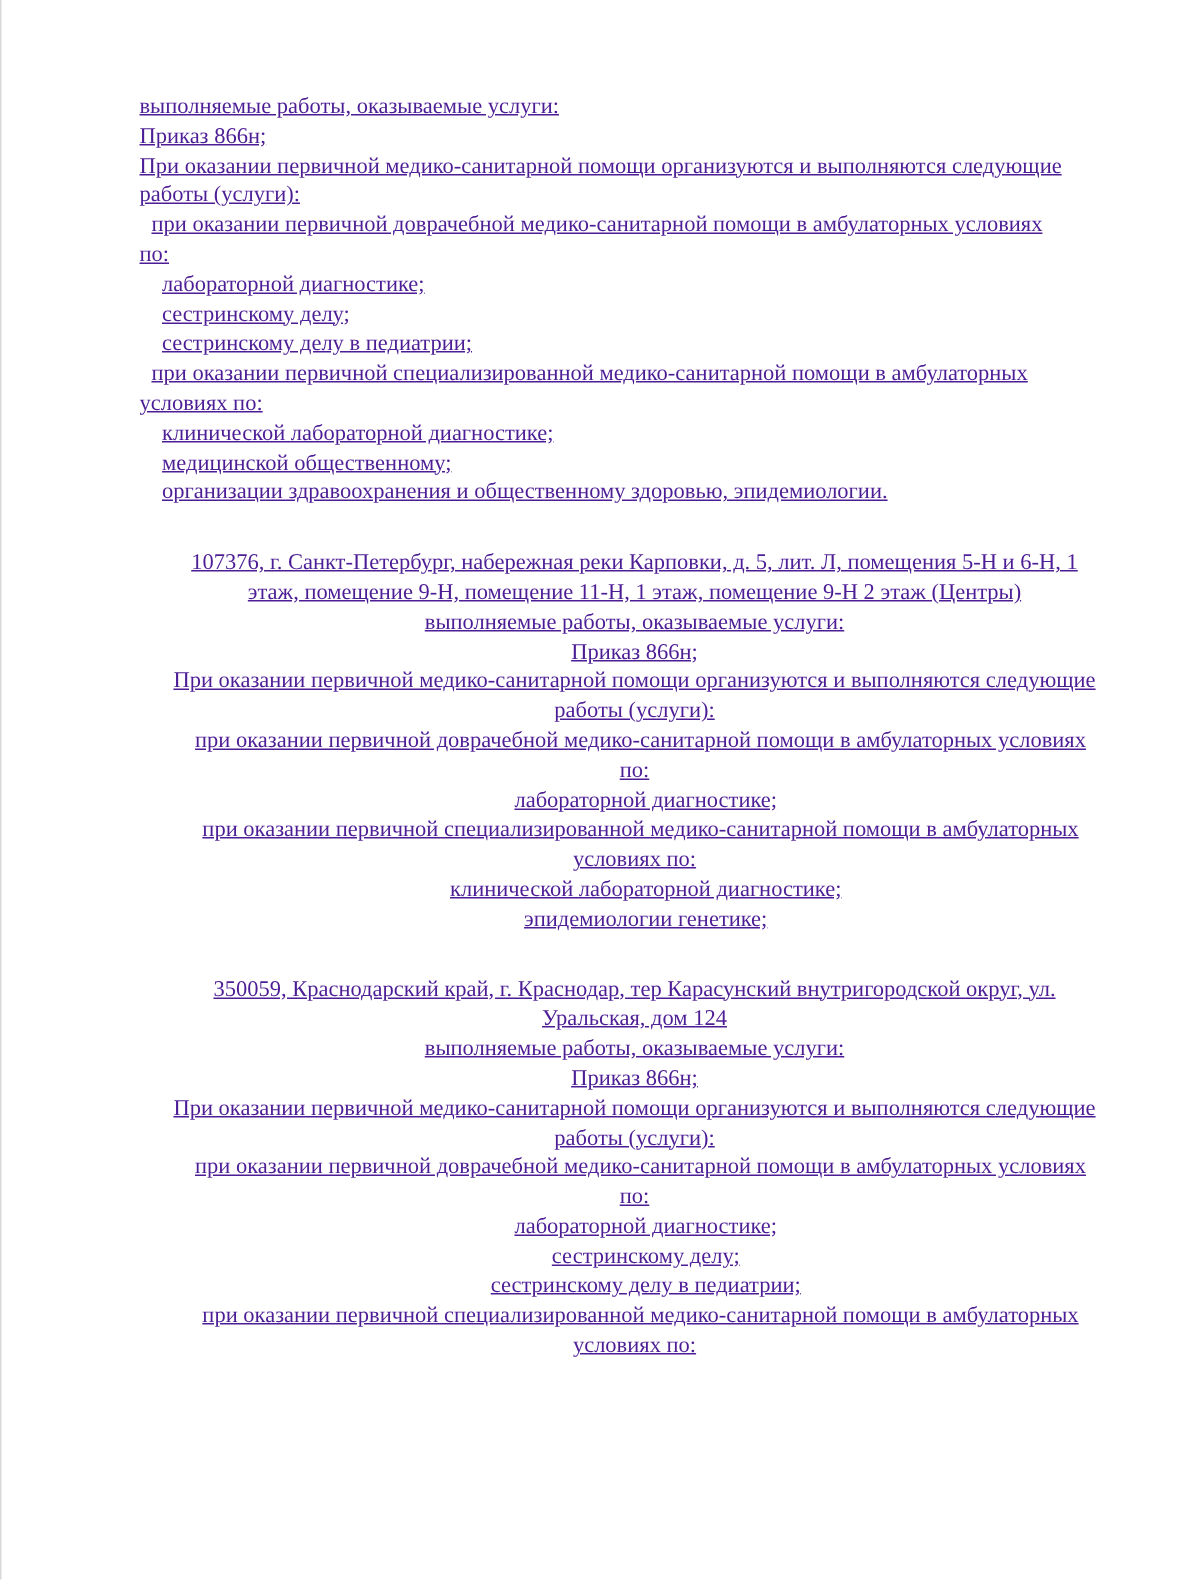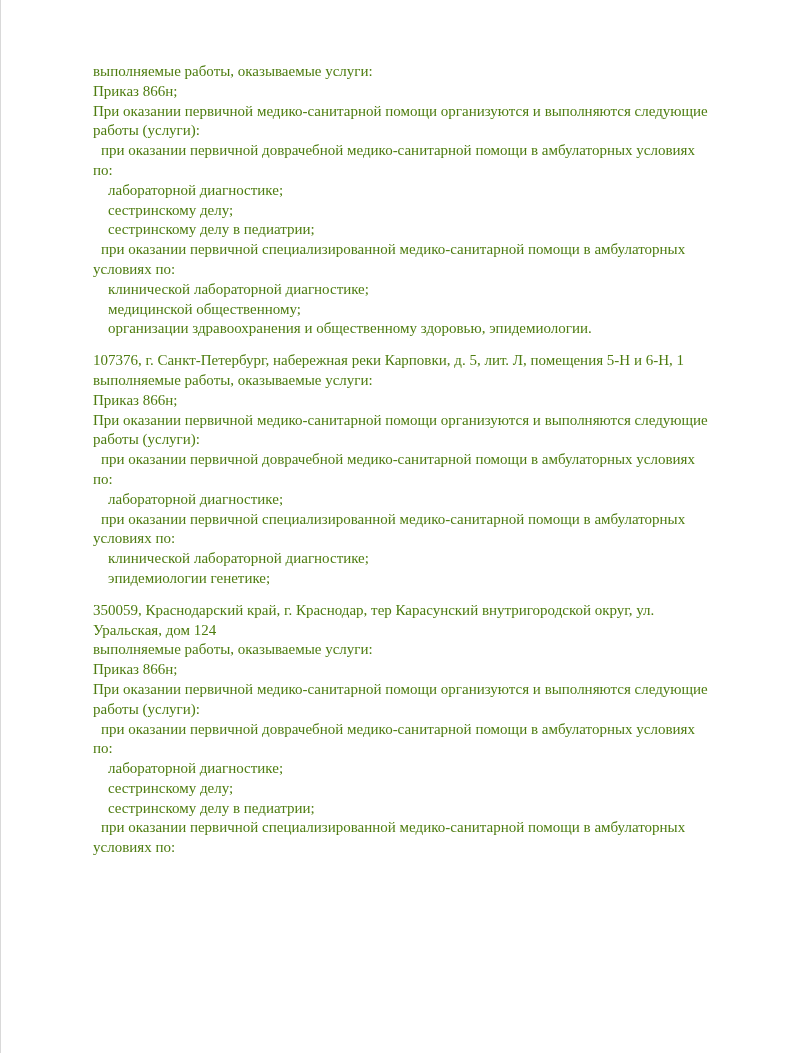--- a/index.html
+++ b/index.html
@@ -19,51 +19,52 @@
   .doc-content {
     position: absolute;
     left: 92px;
     top: 62px;
     width: 660px;
     color: #000000;
     font-size: 15px;
     line-height: 19.8px;
   }
   .section { display: block; }
-  .section + .section { margin-top: 12px; }
+  .section + .section { margin-top: 27px; text-align: center; }
   .line {
     white-space: pre;
     height: 19.8px;
   }
   .ind-0 { padding-left: 0; }
   .ind-1 { padding-left: 8px; }
   .ind-2 { padding-left: 15px; }
 </style>
 </head>
 <body style="background: rgb(255, 255, 255); border-left-color: rgb(217, 217, 217);">
 
-<div class="doc-content" style="color: #4d7c0f;">
+<div class="doc-content" style="color: #4c1d95; text-decoration: underline;">
     <div class="section">
       <div class="line ind-0">выполняемые работы, оказываемые услуги:</div>
       <div class="line ind-0">Приказ 866н;</div>
       <div class="line ind-0">При оказании первичной медико-санитарной помощи организуются и выполняются следующие</div>
       <div class="line ind-0">работы (услуги):</div>
       <div class="line ind-1">при оказании первичной доврачебной медико-санитарной помощи в амбулаторных условиях</div>
       <div class="line ind-0">по:</div>
       <div class="line ind-2">лабораторной диагностике;</div>
       <div class="line ind-2">сестринскому делу;</div>
       <div class="line ind-2">сестринскому делу в педиатрии;</div>
       <div class="line ind-1">при оказании первичной специализированной медико-санитарной помощи в амбулаторных</div>
       <div class="line ind-0">условиях по:</div>
       <div class="line ind-2">клинической лабораторной диагностике;</div>
       <div class="line ind-2">медицинской общественному;</div>
       <div class="line ind-2">организации здравоохранения и общественному здоровью, эпидемиологии.</div>
     </div>
     <div class="section">
       <div class="line ind-0">107376, г. Санкт-Петербург, набережная реки Карповки, д. 5, лит. Л, помещения 5-Н и 6-Н, 1</div>
+      <div class="line ind-0">этаж, помещение 9-Н, помещение 11-Н, 1 этаж, помещение 9-Н 2 этаж (Центры)</div>
       <div class="line ind-0">выполняемые работы, оказываемые услуги:</div>
       <div class="line ind-0">Приказ 866н;</div>
       <div class="line ind-0">При оказании первичной медико-санитарной помощи организуются и выполняются следующие</div>
       <div class="line ind-0">работы (услуги):</div>
       <div class="line ind-1">при оказании первичной доврачебной медико-санитарной помощи в амбулаторных условиях</div>
       <div class="line ind-0">по:</div>
       <div class="line ind-2">лабораторной диагностике;</div>
       <div class="line ind-1">при оказании первичной специализированной медико-санитарной помощи в амбулаторных</div>
       <div class="line ind-0">условиях по:</div>
       <div class="line ind-2">клинической лабораторной диагностике;</div>

